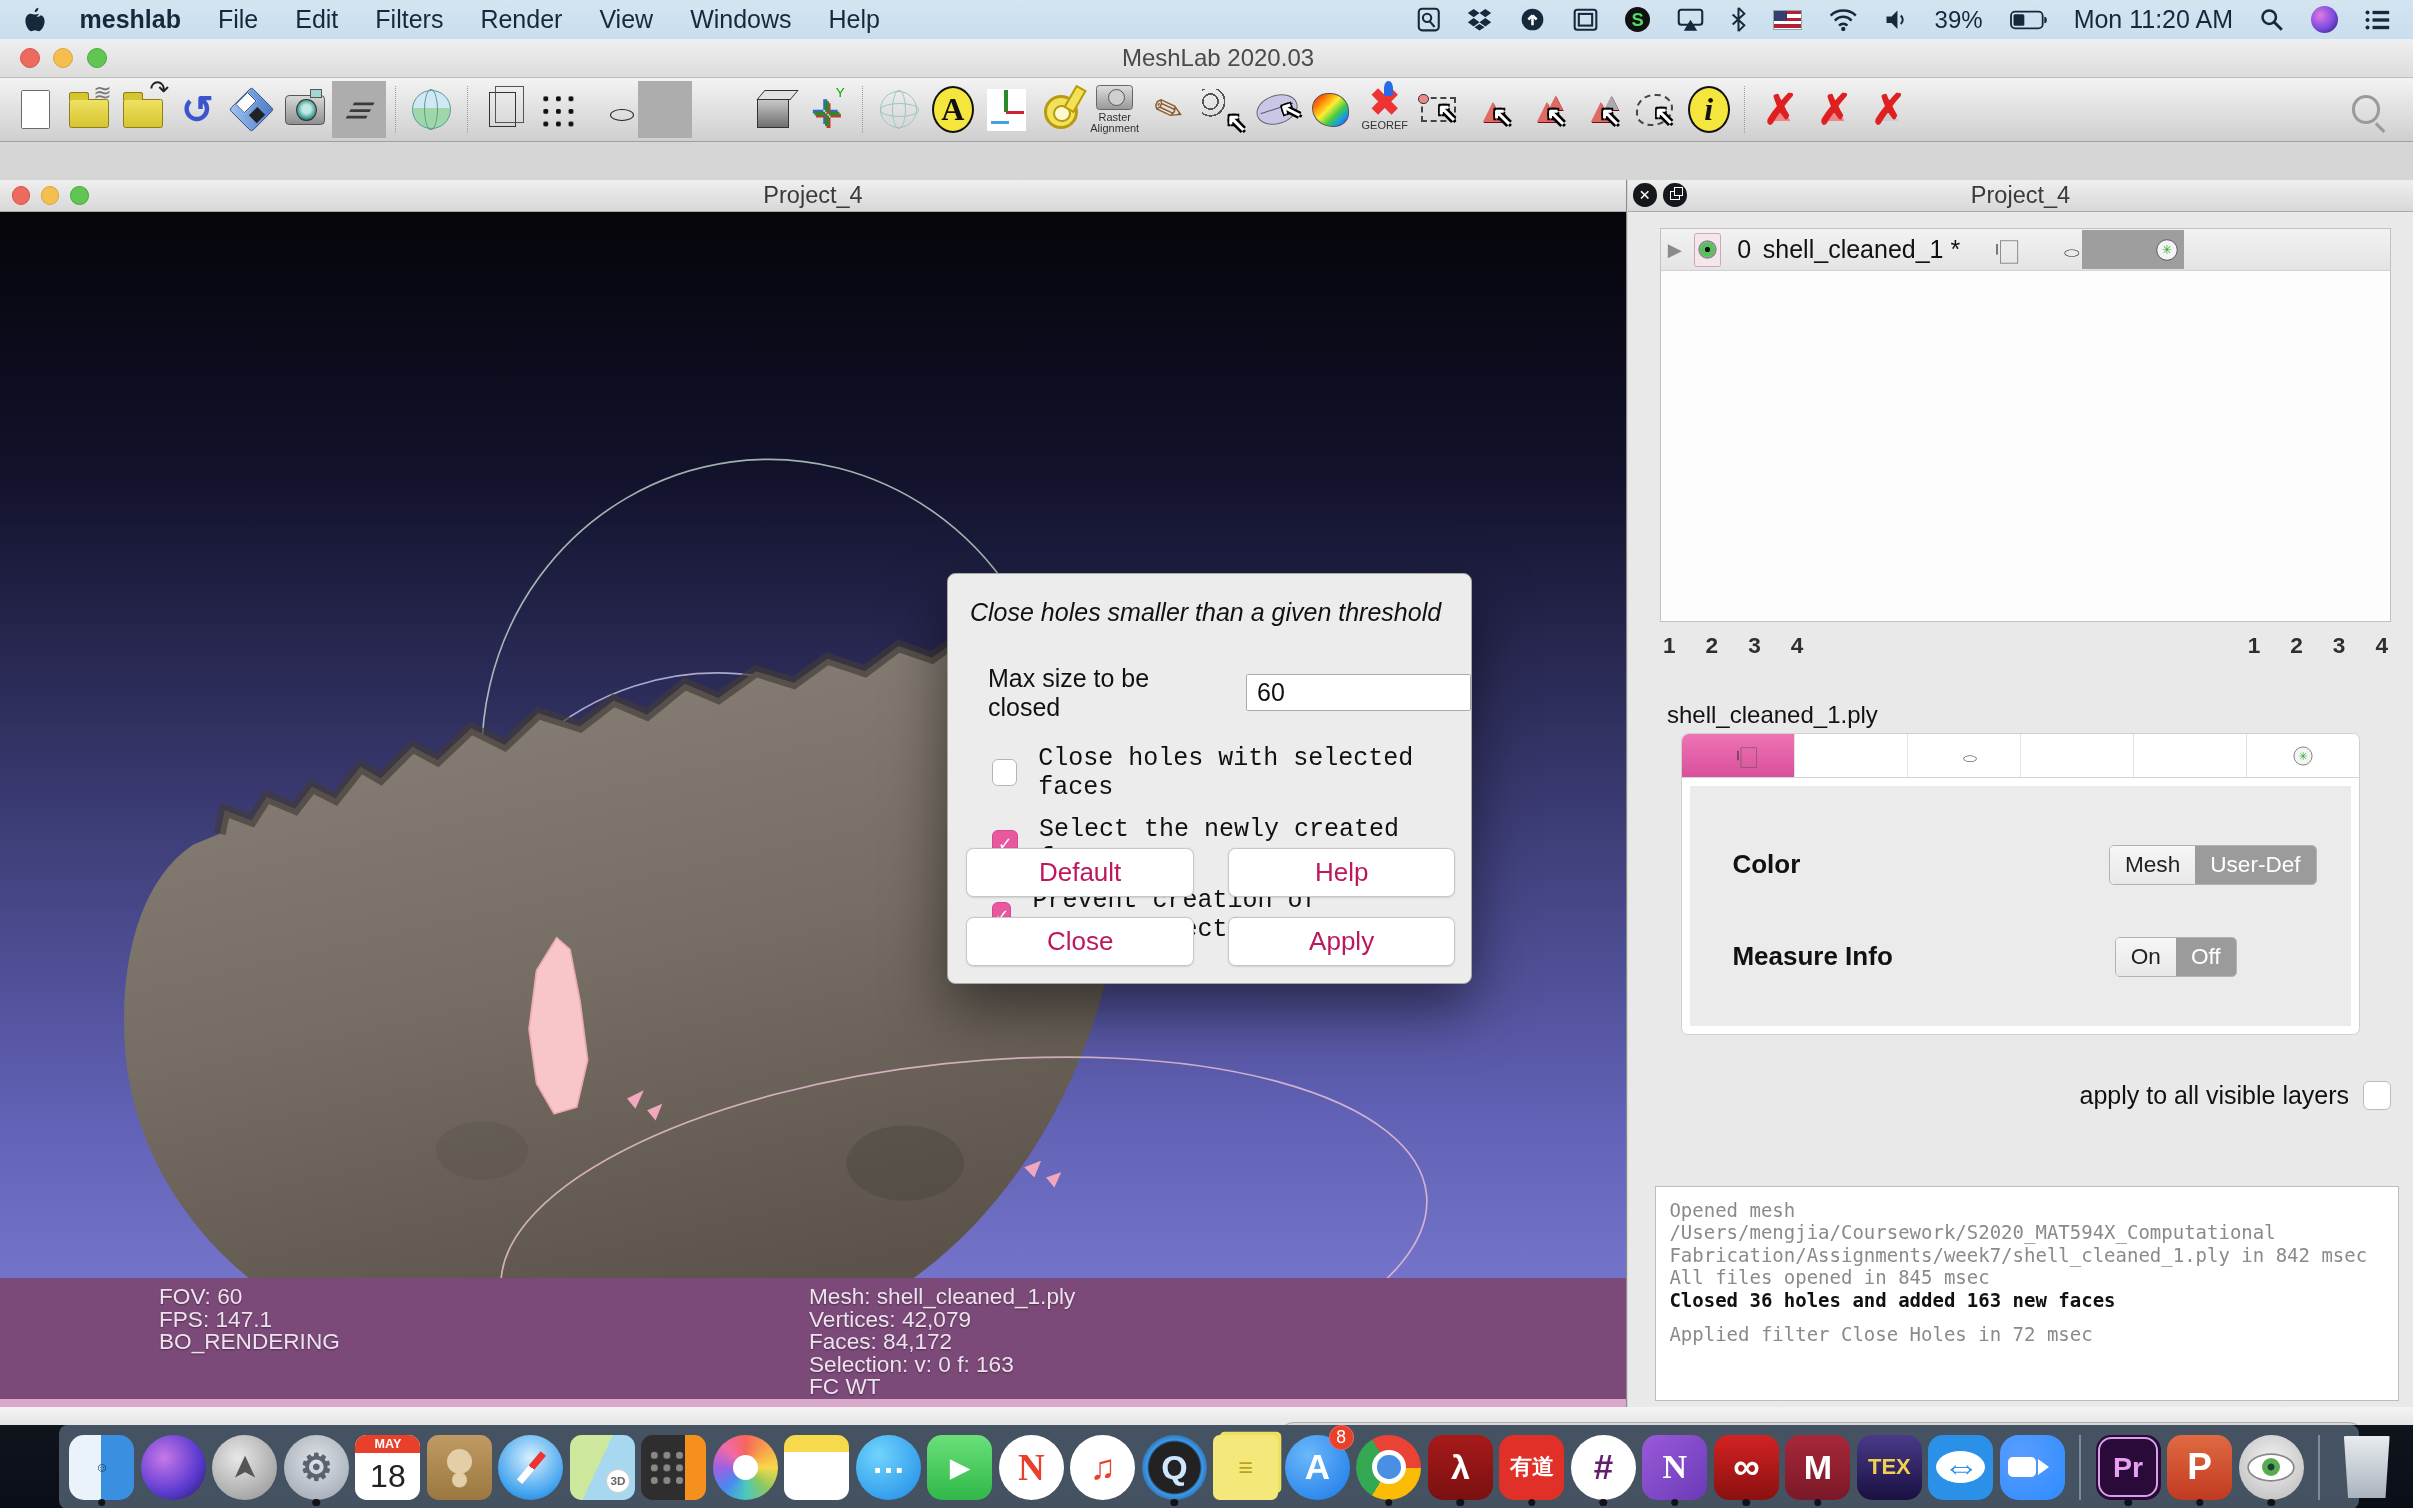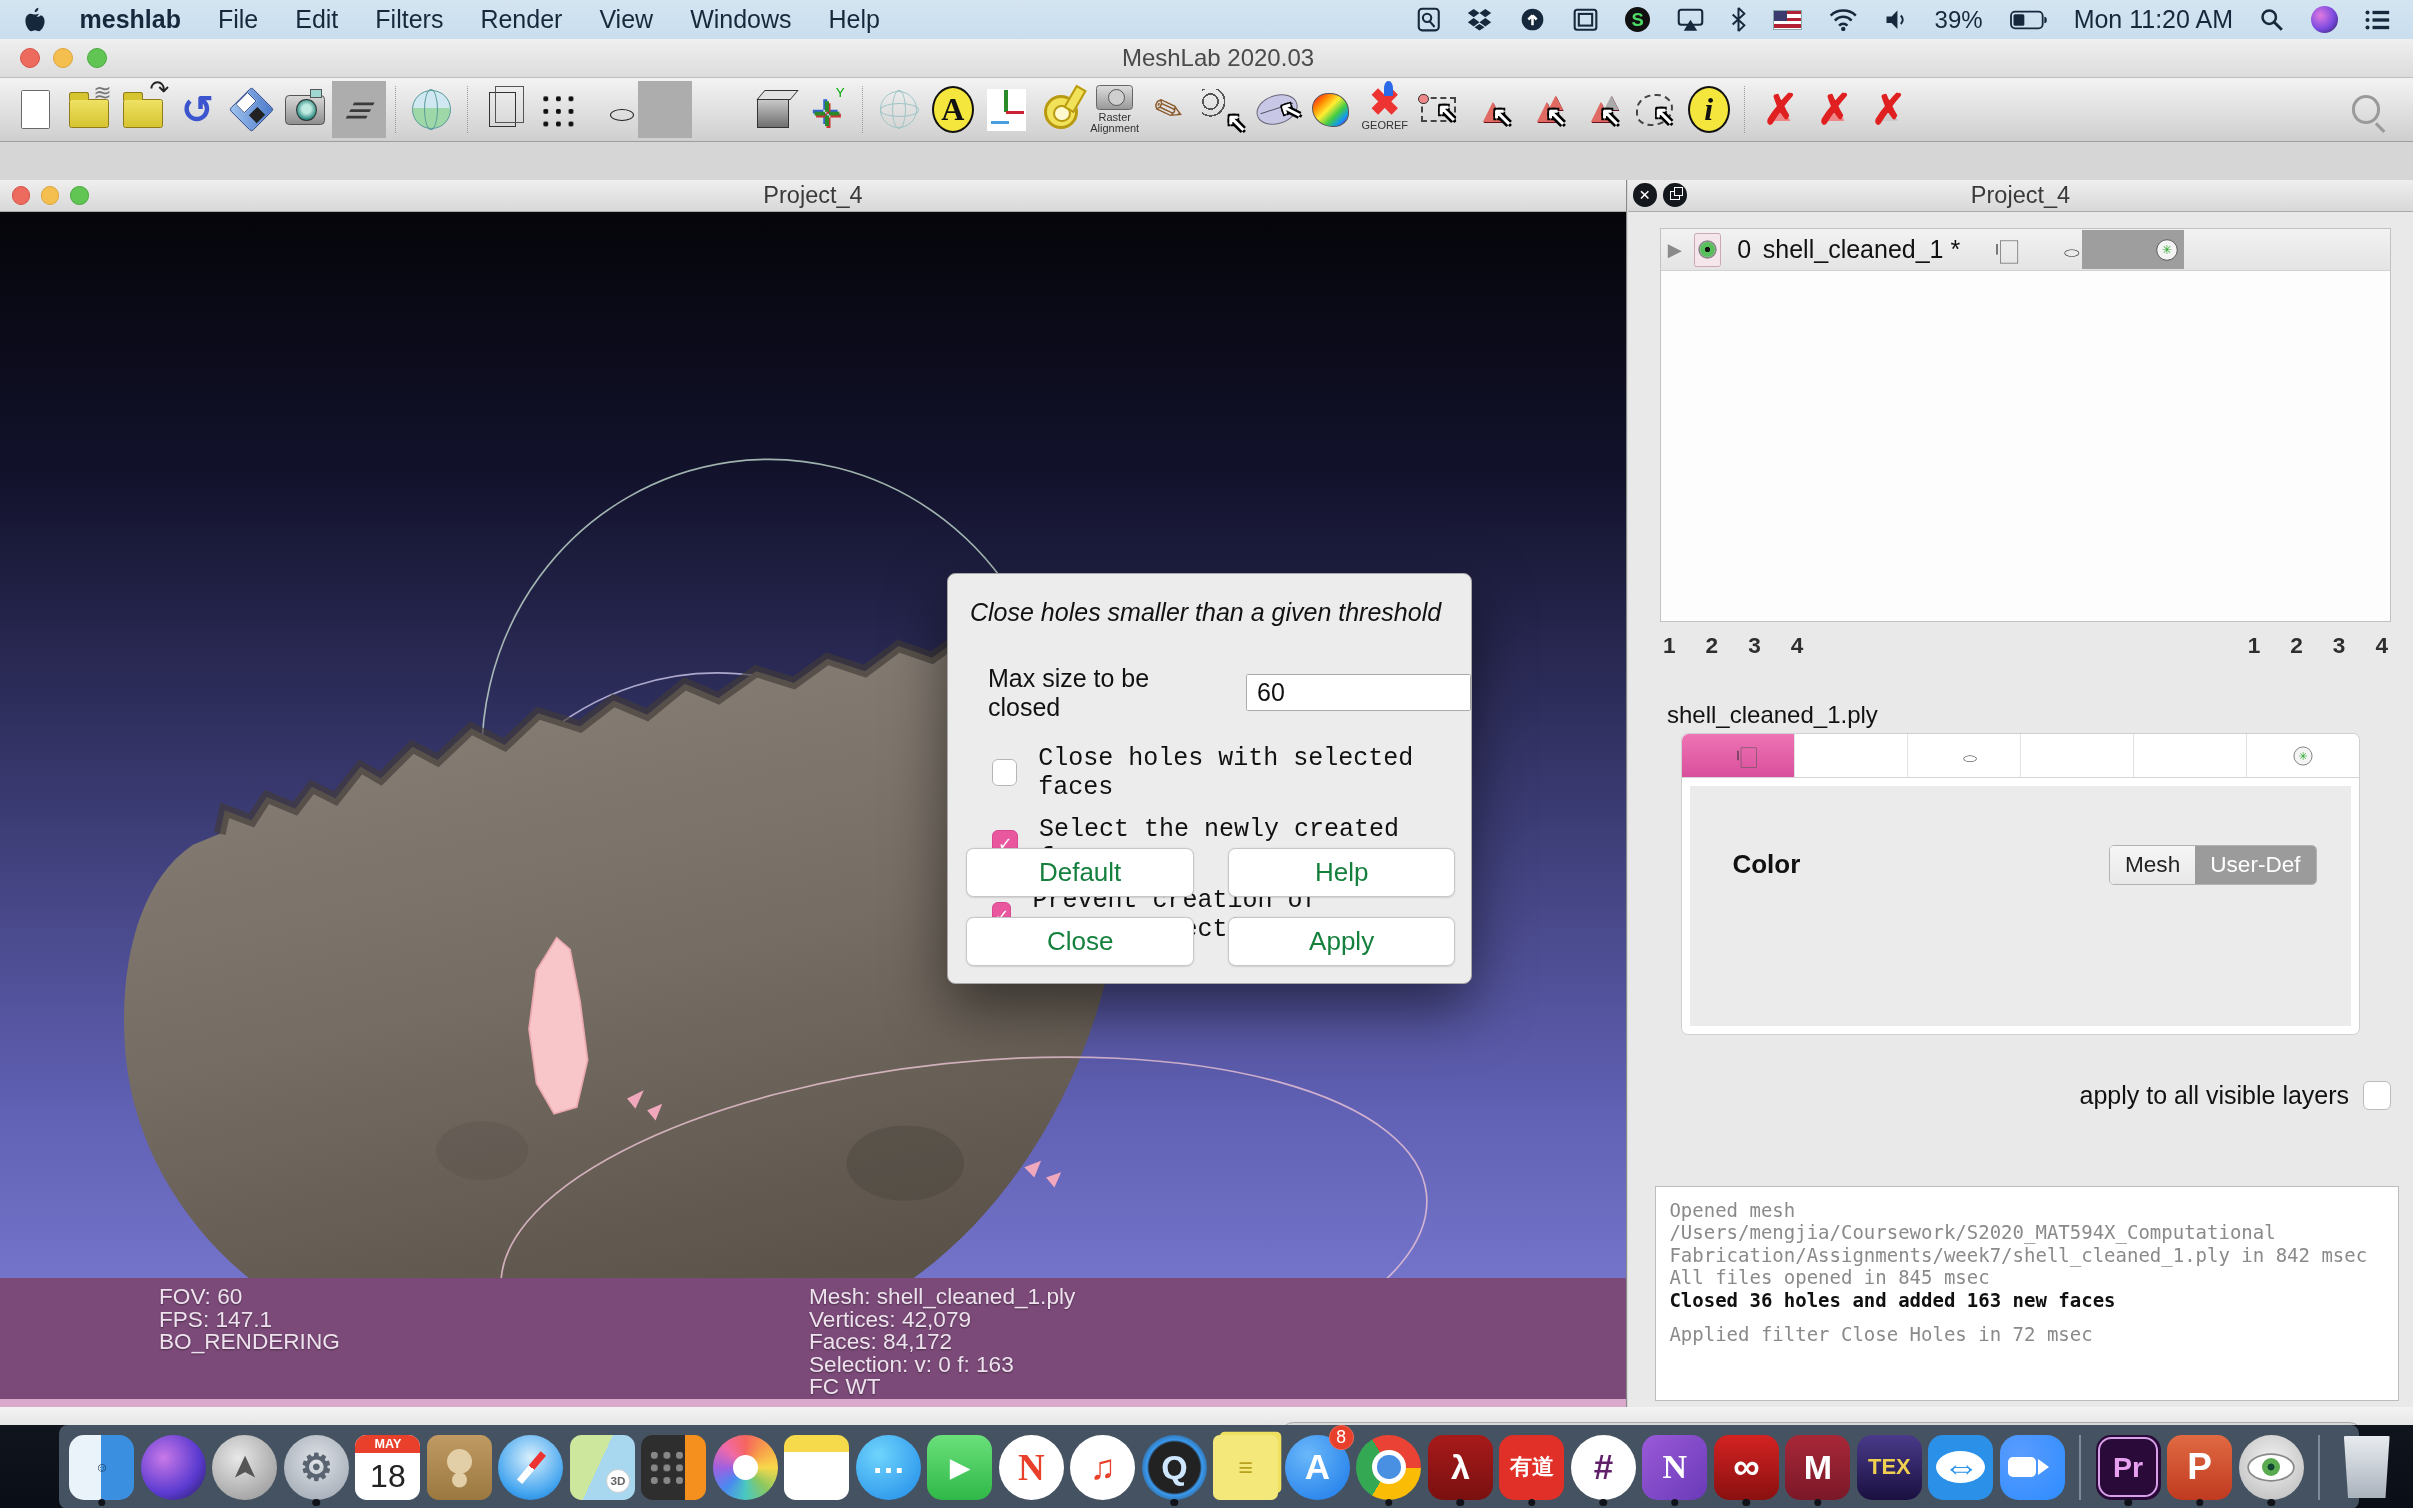--- a/index.html
+++ b/index.html
@@ -160,21 +160,21 @@
   .fieldrow input { margin-left:18.4px; width:225px; height:37px; border:0.8px solid #ababab; background:#fff;
     font-size:25px; padding:0 10px; font-family:"Liberation Sans",sans-serif; color:#111; border-radius:1.7px; }
   .checks { margin:22px 0 0 44px; display:flex; flex-direction:column; gap:13.4px; }
   .checkrow { display:flex; align-items:center; gap:21px; font-size:25px; color:#111;font-family:Liberation Mono, monospace; }
   .cbox { width:27px; height:27px; border-radius:5.9px; border:0.8px solid #b5b5b5; background:#fff;
     display:flex; align-items:center; justify-content:center; font-size:20px; color:#fff; }
   .cbox.on { background:#e9579f; border-color:#d8488f; }
   .btngrid { position:absolute; left:18.4px; bottom:17px; width:489px; display:grid;
     grid-template-columns:1fr 1fr; gap:20px 34px; }
   .dlgbtn { height:49px; background:#fff; border:0.8px solid #c6c6c6; border-radius:7.5px; font-size:26px;
-    color:#15803d; display:flex; align-items:center; justify-content:center; box-shadow:0 0.8px 1.7px rgba(0,0,0,.12); }
+    color:#be185d; display:flex; align-items:center; justify-content:center; box-shadow:0 0.8px 1.7px rgba(0,0,0,.12); }
 
   
   #rpanel { position:absolute; left:1628px; top:141px; width:785px; height:1227px; background:#e9e9e9; }
   #rptitle { position:relative; height:32px; background:linear-gradient(180deg,#efefef,#d8d8d8);
     border-bottom:0.8px solid #aaa; display:flex; align-items:center; justify-content:center; font-size:23.5px; color:#3a3a3a; }
   .dockbtns { position:absolute; left:5px; top:3.4px; display:flex; gap:6.7px; }
   .dockbtn { width:23.5px; height:23.5px; border-radius:50%; background:#14181c; color:#fff;
     display:flex; align-items:center; justify-content:center; font-size:14.2px; }
   .dockbtn .sq { width:9.2px; height:9.2px; border:1.7px solid #fff; position:relative; }
   .dockbtn .sq::after { content:""; position:absolute; left:2.5px; top:-5px; width:7.5px; height:7.5px; border:1.7px solid #fff; background:#14181c; }
@@ -664,20 +664,27 @@
             </span>
           </div>
         <div id="propscontent">
           <div class="proprow" style="top:59px;">
             <span class="proplabel">Color</span>
             <span class="seg">
               <span class="off">Mesh</span>
               <span class="sel">User-Def</span>
             </span>
           </div>
+          <div class="proprow" style="top:151px;">
+            <span class="proplabel">Measure Info</span>
+            <span class="seg" style="margin-right:80px;">
+              <span class="off">On</span>
+              <span class="sel">Off</span>
+            </span>
+          </div>
         </div>
       </div>
 
       <div id="applyrow">
         <span>apply to all visible layers</span>
         <span id="applychk"></span>
       </div>
 
       <div id="logbox">
           <div>Opened mesh /Users/mengjia/Coursework/S2020_MAT594X_Computational</div>

